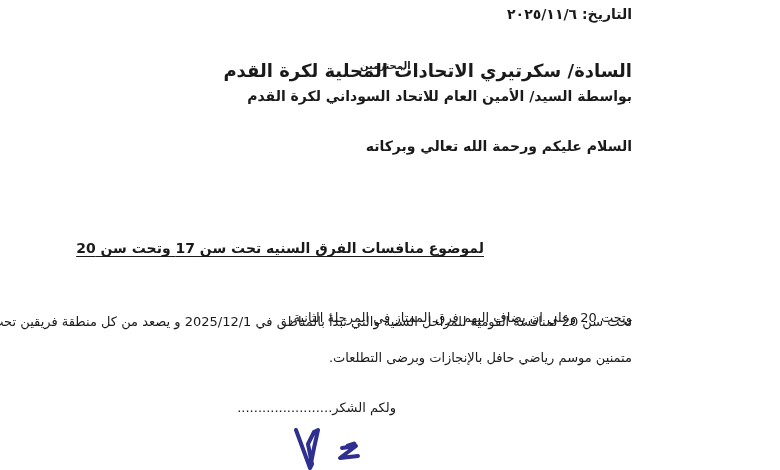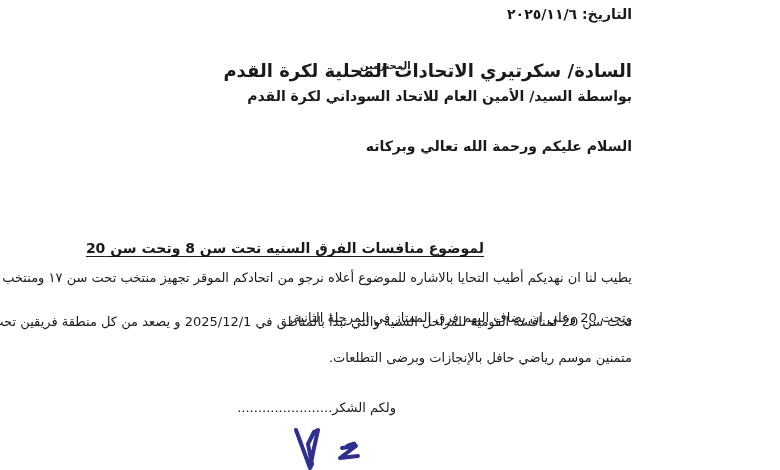--- a/index.html
+++ b/index.html
@@ -93,23 +93,22 @@
 <div class="page">
 
   <div class="line date">التاريخ: ٢٠٢٥/١١/٦</div>
 
   <div class="line addr1">السادة/ سكرتيري الاتحادات المحلية لكرة القدم</div>
   <div class="line addr1-honorific" style="right:auto;left:360px;">المحترمين</div>
   <div class="line addr2">بواسطة السيد/ الأمين العام للاتحاد السوداني لكرة القدم</div>
 
   <div class="line greeting">السلام عليكم ورحمة الله تعالي وبركاته</div>
 
-  <div class="line subject">لموضوع منافسات الفرق السنيه تحت سن 8 وتحت سن 20</div>
+  <div class="line subject">لموضوع منافسات الفرق السنيه تحت سن 17 وتحت سن 20</div>
 
-  <div class="line body-line b1">يطيب لنا ان نهديكم أطيب التحايا بالاشاره للموضوع أعلاه نرجو من اتحادكم الموقر تجهيز منتخب تحت سن ١٧ ومنتخب</div>
   <div class="line body-line b2">تحت سن 20 لمنافسة القومية للمراحل السنية والتي تبدأ بالمناطق في 2025/12/1 و يصعد من كل منطقة فريقين تحت 17</div>
   <div class="line body-line b3">وتحت 20 وعلي ان يضاف اليهم فرق الممتاز  في المرحلة الثانية.</div>
   <div class="line thanks">ولكم الشكر.......................</div>
 
   <div class="line body-line b4">متمنين موسم رياضي حافل بالإنجازات وبرضى التطلعات.</div>
 
   <svg class="signature" viewBox="0 0 110 46">
     <path d="M18 6 L32 44 L34 40 L30 20 L36 8 L40 6 L36 24 L32 44" fill="none" stroke="#2e2f8f" stroke-width="4" stroke-linecap="round" stroke-linejoin="round"></path>
     <path d="M64 24 L78 22 L62 34 L80 32" fill="none" stroke="#2e2f8f" stroke-width="4" stroke-linecap="round" stroke-linejoin="round"></path>
     <path d="M70 22 L76 20" fill="none" stroke="#2e2f8f" stroke-width="5" stroke-linecap="round"></path>

